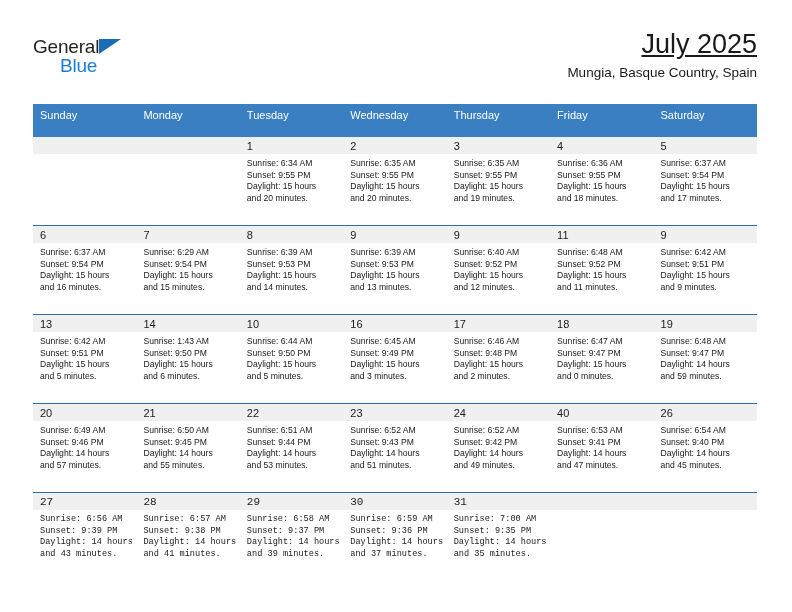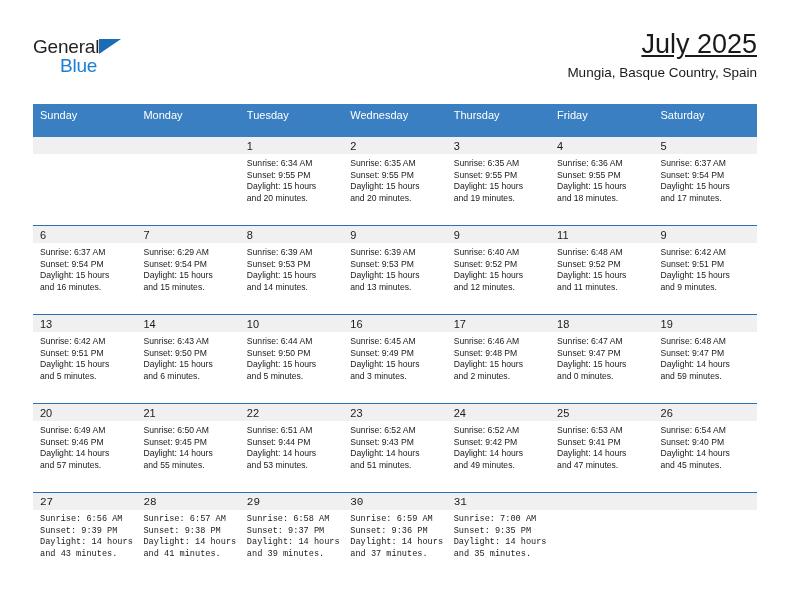--- a/index.html
+++ b/index.html
@@ -364,21 +364,21 @@
                 <div>and 5 minutes.</div>
               </div>
             </div>
           </td>
           <td>
             <div class="cell-inner">
               <div class="daynum-band">
                 <div class="daynum">14</div>
               </div>
               <div class="details">
-                <div>Sunrise: 6:43 AM</div>
+                <div>Sunrise: 1:43 AM</div>
                 <div>Sunset: 9:50 PM</div>
                 <div>Daylight: 15 hours</div>
                 <div>and 6 minutes.</div>
               </div>
             </div>
           </td>
           <td>
             <div class="cell-inner">
               <div class="daynum-band">
                 <div class="daynum">10</div>
@@ -506,21 +506,21 @@
                 <div>Sunrise: 6:52 AM</div>
                 <div>Sunset: 9:42 PM</div>
                 <div>Daylight: 14 hours</div>
                 <div>and 49 minutes.</div>
               </div>
             </div>
           </td>
           <td>
             <div class="cell-inner">
               <div class="daynum-band">
-                <div class="daynum">25</div>
+                <div class="daynum">40</div>
               </div>
               <div class="details">
                 <div>Sunrise: 6:53 AM</div>
                 <div>Sunset: 9:41 PM</div>
                 <div>Daylight: 14 hours</div>
                 <div>and 47 minutes.</div>
               </div>
             </div>
           </td>
           <td>

